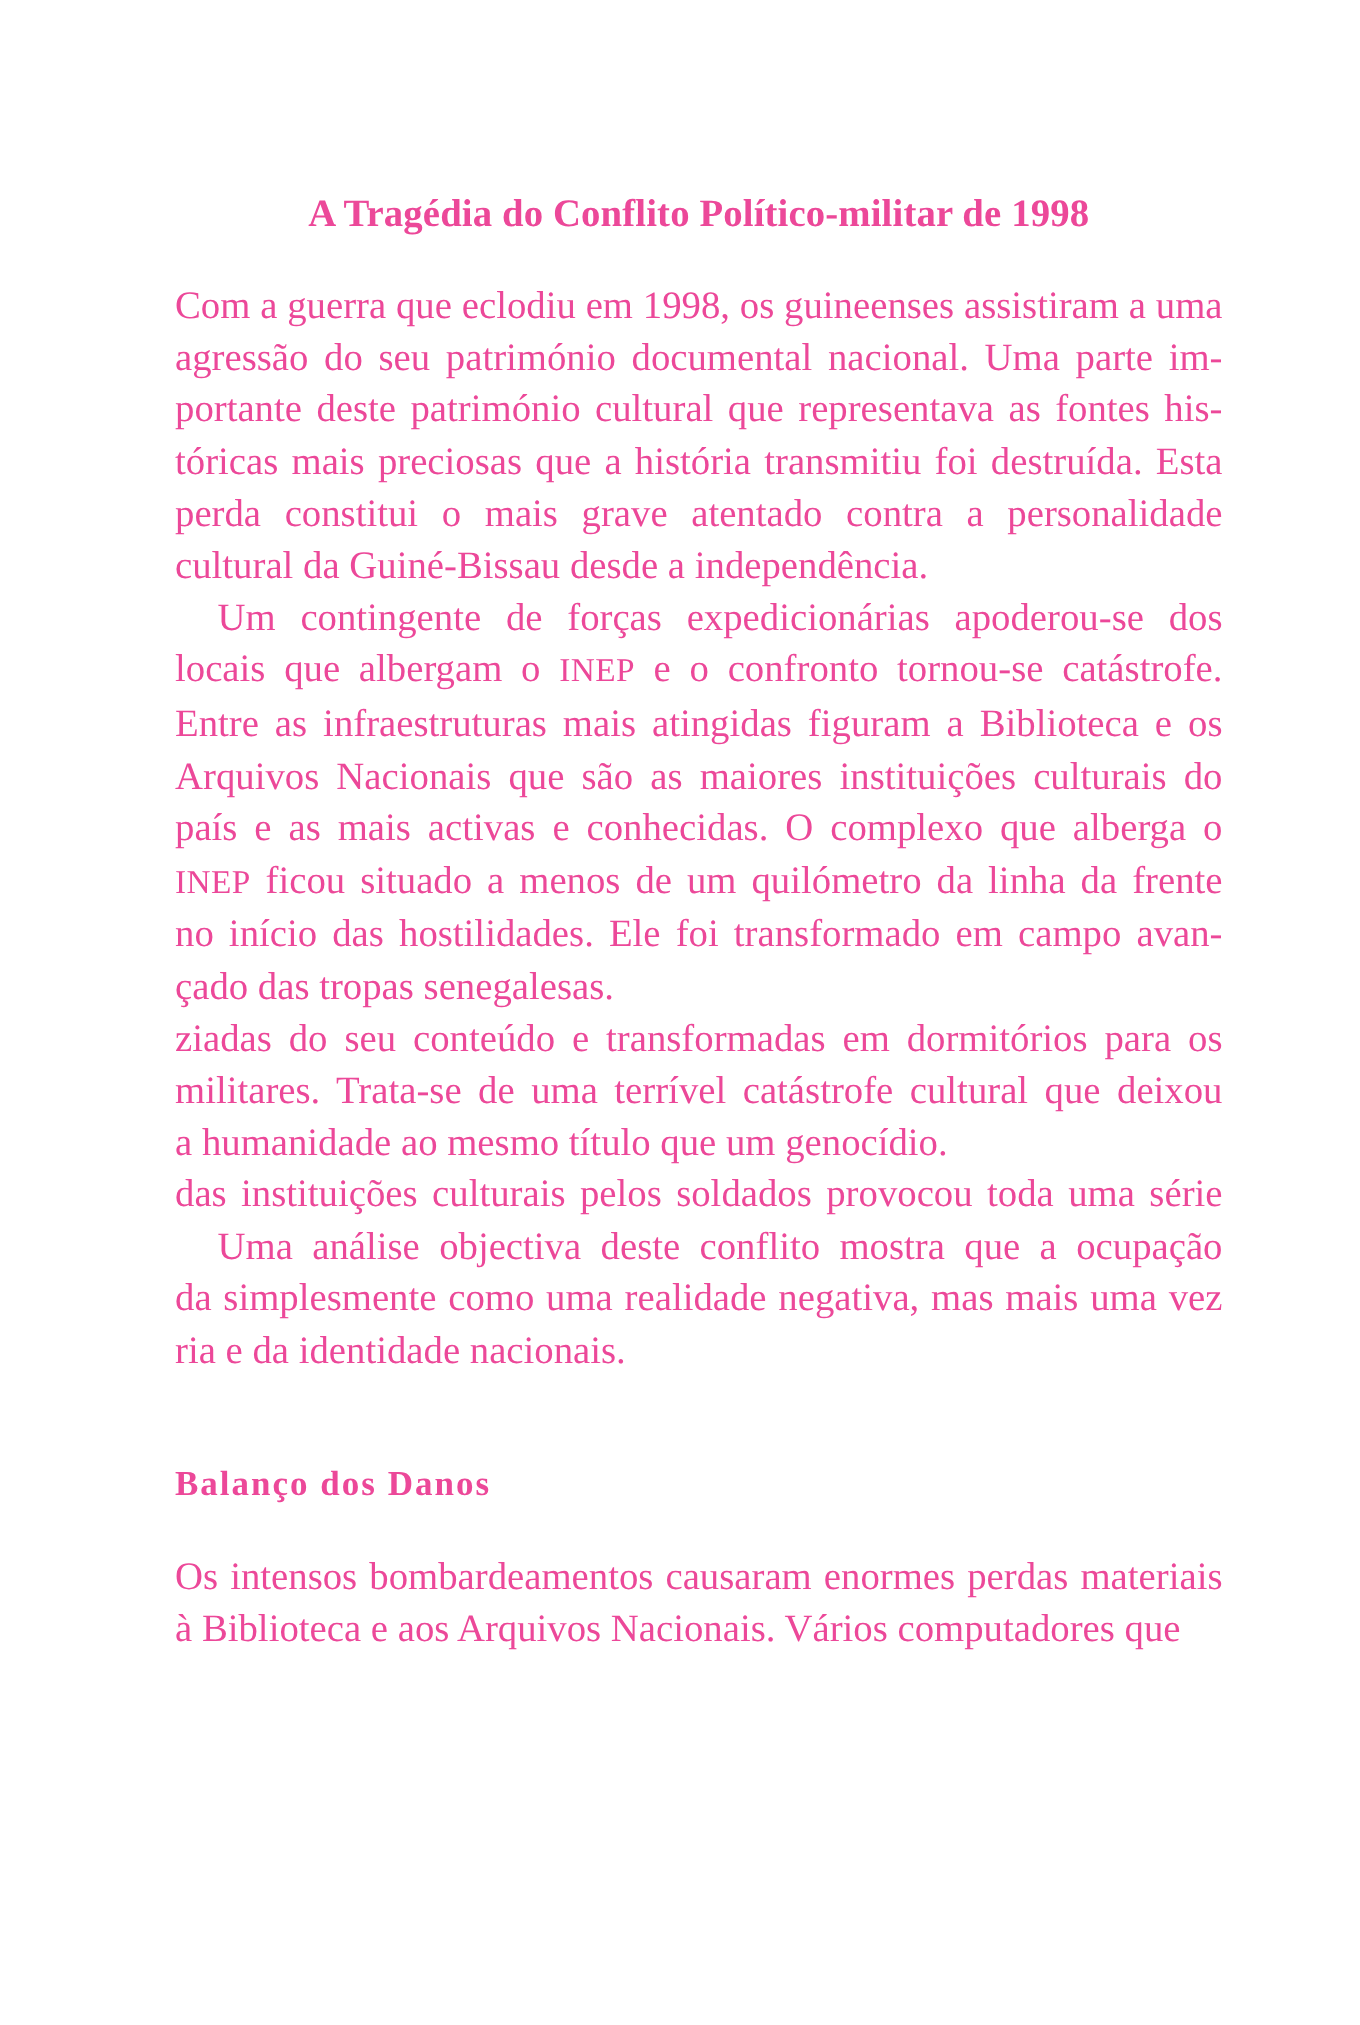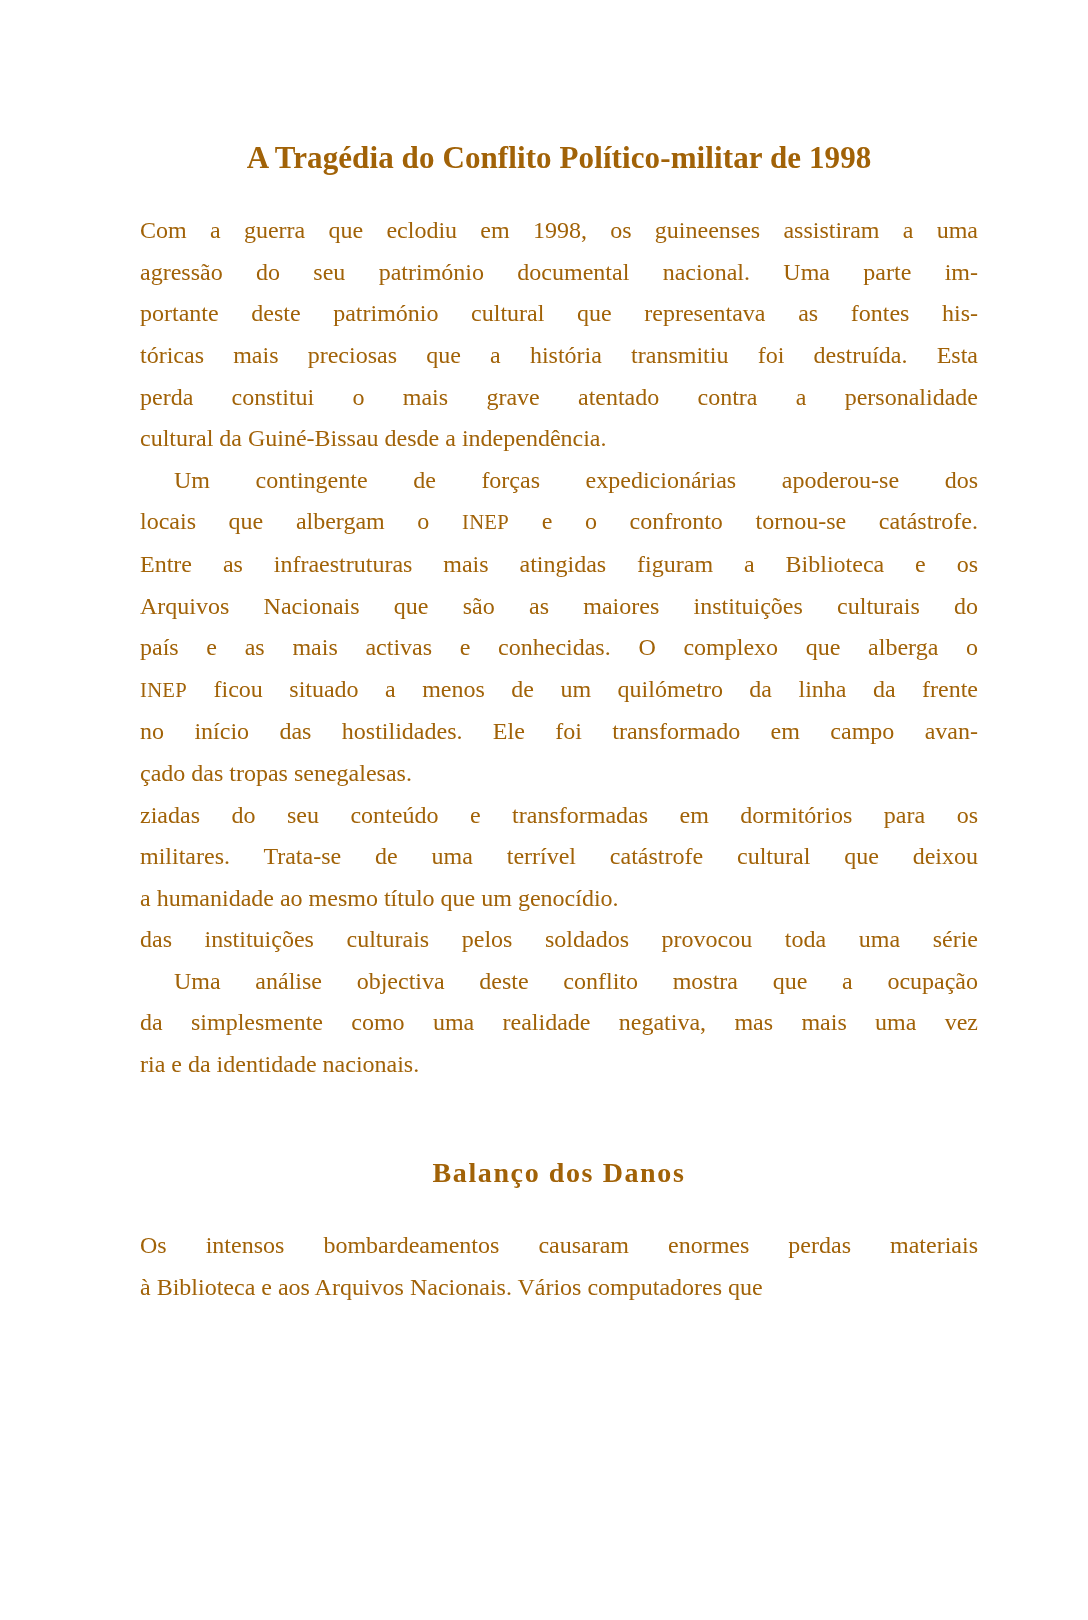--- a/index.html
+++ b/index.html
@@ -7,24 +7,24 @@
     margin: 0;
     padding: 0;
     background: #ffffff;
   }
 
   .page {
     position: relative;
     width: 1088px;
     height: 1343px;
     background: #ffffff;
-    margin: 3px auto;
+    margin: 16px auto;
     overflow: hidden;
     font-family: "Liberation Serif", "DejaVu Serif", serif;
-    color: #a16207;
+    color: #ec4899;
     -webkit-font-smoothing: antialiased;
   }
 
   
   .textblock {
     position: absolute;
     left: 140px;
     top: 0;
     width: 838px;
   }
@@ -41,21 +41,21 @@
     white-space: nowrap;
   }
 
   
   .body-copy {
     margin-top: 34px;
   }
 
   .para {
     margin: 0;
-    font-size: 24px;
+    font-size: 31px;
     line-height: 41.6px;
     text-align: justify;
     text-justify: inter-word;
     text-indent: 0;
     hyphens: manual;
   }
 
   
   .ln {
     display: block;
@@ -75,21 +75,21 @@
     font-size: 0.86em;
     letter-spacing: 0.3px;
   }
 
   
   .section-heading {
     margin: 0;
     padding-top: 70px;
     font-size: 28px;
     font-weight: bold;
-    text-align: center;
+    text-align: left;
     letter-spacing: 1.6px;
     line-height: 1.2;
   }
 
   .section-body {
     margin-top: 36px;
   }
 
   
   .folio {

